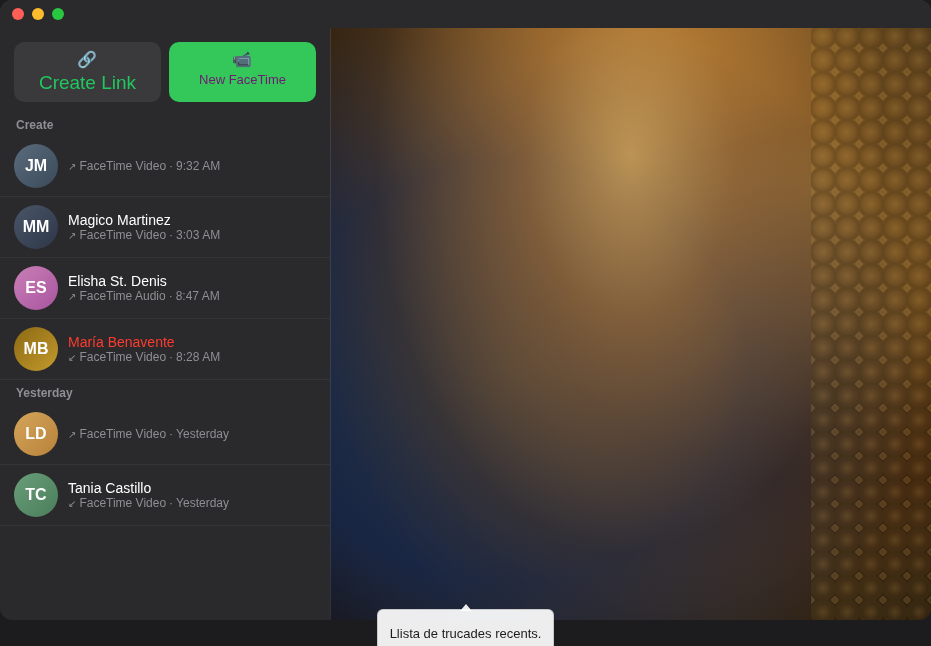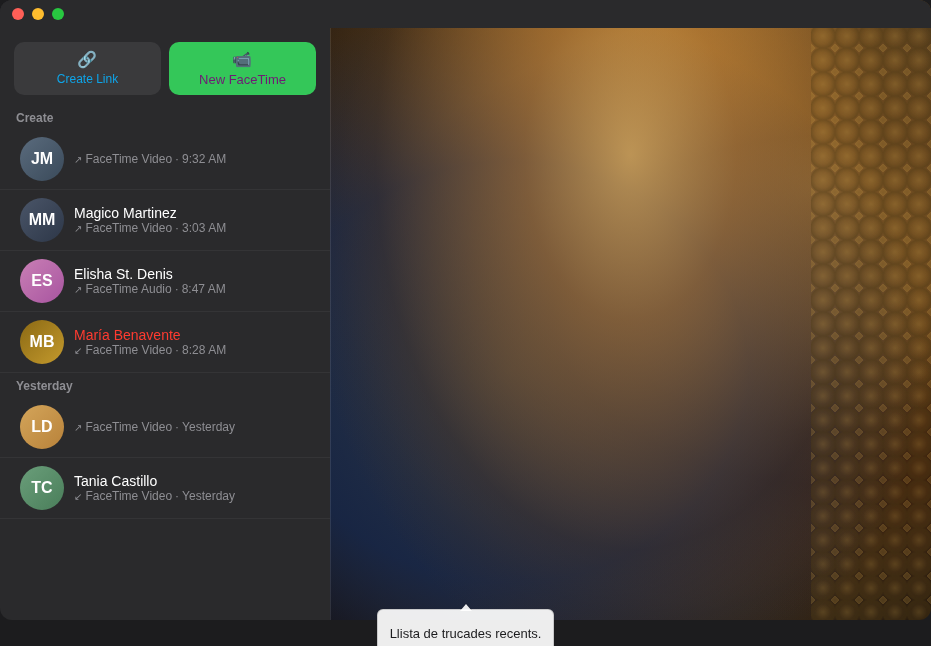--- a/index.html
+++ b/index.html
@@ -75,23 +75,23 @@
       align-items: center;
       gap: 3px;
     }
 
     .btn-create-link .icon-sym {
       font-size: 16px;
       color: #ffffff;
     }
 
     .btn-create-link .btn-label {
-      font-size: 12px;
+      font-size: 19px;
       font-weight: 500;
-      color: #0ea5e9;
+      color: #22c55e;
     }
 
     .btn-new-facetime {
       flex: 1;
       background: #34c759;
       border: none;
       border-radius: 10px;
       padding: 8px 10px;
       cursor: pointer;
       display: flex;
@@ -122,21 +122,21 @@
     .call-list {
       flex: 1;
       overflow-y: auto;
     }
 
     .call-list::-webkit-scrollbar { display: none; }
 
     .call-item {
       display: flex;
       align-items: center;
-      padding: 8px 20px;
+      padding: 8px 14px;
       gap: 10px;
       cursor: pointer;
       border-bottom: 1px solid rgba(255,255,255,0.05);
     }
 
     .avatar {
       width: 44px;
       height: 44px;
       border-radius: 50%;
       flex-shrink: 0;

